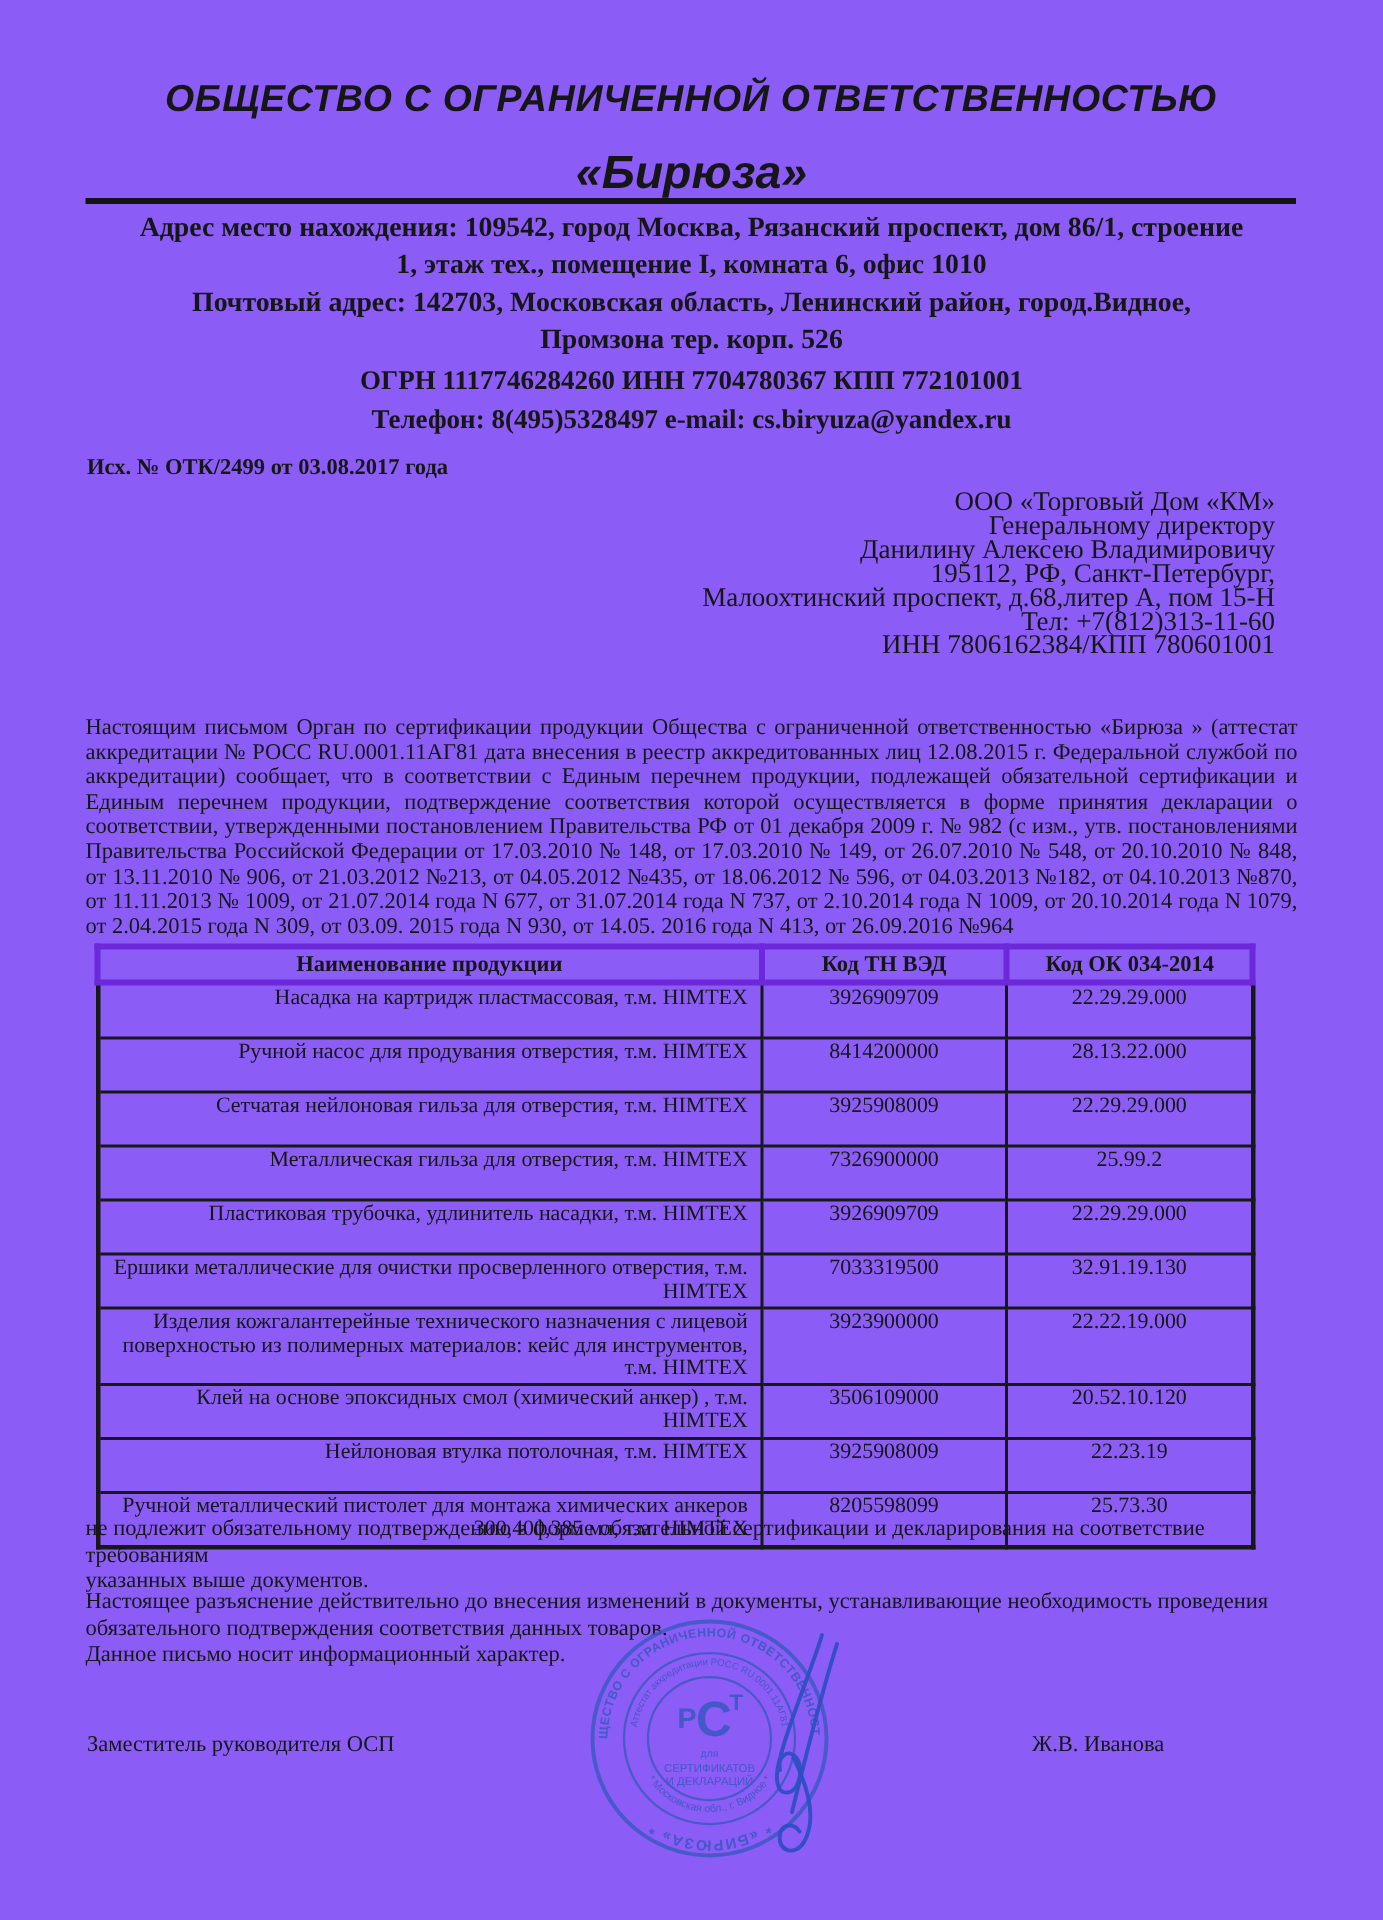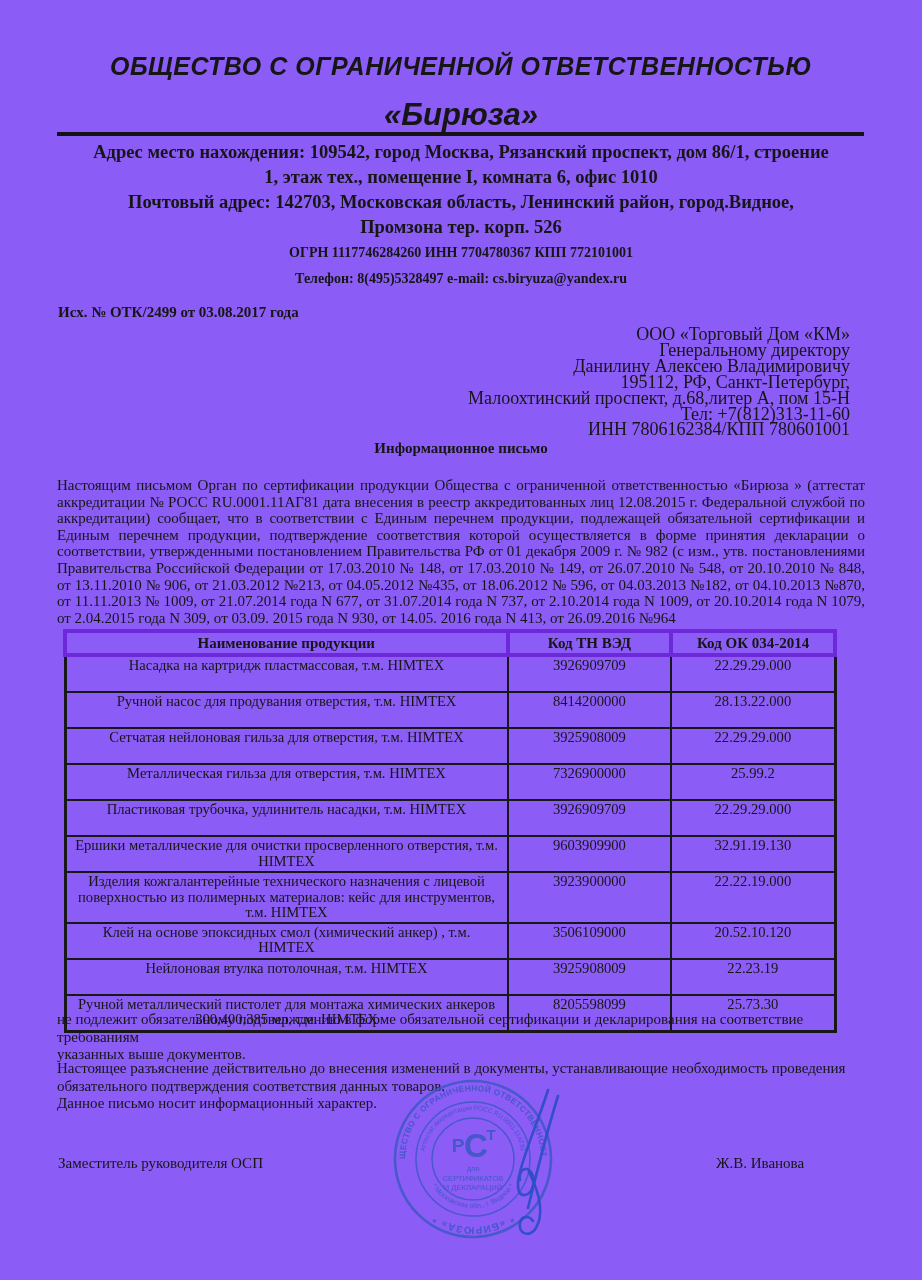--- a/index.html
+++ b/index.html
@@ -23,21 +23,21 @@
   }
   .org-name{
     left:0;top:97px;width:100%;
     text-align:center;
     font-family:"Liberation Sans","DejaVu Sans",sans-serif;
     font-weight:bold;font-style:italic;
     font-size:31px;
   }
   .head-rule{left:57px;top:132px;width:807px;height:4px;background:#131313;}
   .addr-block{left:58px;top:140px;width:806px;text-align:center;font-weight:bold;font-size:18.5px;line-height:25px;}
-  .reg-block{left:58px;top:240px;width:806px;text-align:center;font-weight:bold;font-size:14px;line-height:26px;}
+  .reg-block{left:58px;top:240px;width:806px;text-align:center;font-weight:bold;font-size:18px;line-height:26px;}
   
   .outgoing{left:58px;top:304px;font-weight:bold;font-size:15px;}
   .recipient{left:58px;top:327px;width:792px;text-align:right;font-size:18px;line-height:15.9px;}
   .subject{left:0;top:440px;width:100%;text-align:center;font-weight:bold;font-size:15px;}
   
   .body-par{
     left:57px;top:462px;width:808px;
     font-size:15px;line-height:16.6px;
     text-align:justify;
   }
@@ -55,28 +55,28 @@
     padding:1px 4px;height:18px;
     font-size:15px;
   }
   table.prod td{
     border:2px solid #181818;
     vertical-align:top;
     height:32px;
     line-height:15.6px;
     padding:1px 8px;
   }
-  td.c-name{text-align:center;width:57.3%;border-radius:12px;}
+  td.c-name{text-align:right;width:57.3%;border-radius:12px;}
   td.c-code{text-align:center;width:21.2%;}
   
   .after1{left:57px;top:1011px;width:810px;font-size:15px;line-height:17.6px;}
   .after2{left:57px;top:1060px;width:810px;font-size:15px;line-height:17.6px;}
   
   .sig-position{left:58px;top:1155px;font-size:15px;}
-  .sig-name{left:688px;top:1155px;font-size:15px;margin-left:28px;}
+  .sig-name{left:688px;top:1155px;font-size:15px;}
   .stamp-wrap{left:390px;top:1076px;width:180px;height:170px;}
   .stamp-wrap svg{display:block;}
 </style>
 </head>
 <body>
 
 <div class="page">
 
   <div class="abs org-type">ОБЩЕСТВО С ОГРАНИЧЕННОЙ ОТВЕТСТВЕННОСТЬЮ</div>
   <div class="abs org-name">«Бирюза»</div>
@@ -110,21 +110,20 @@
 
       <div>195112, РФ, Санкт-Петербург,</div>
 
       <div>Малоохтинский проспект, д.68,литер А, пом 15-Н</div>
 
       <div>Тел: +7(812)313-11-60</div>
 
       <div>ИНН 7806162384/КПП 780601001</div>
     </div>
 
-  <div class="abs subject">Информационное письмо</div>
 
   <p class="abs body-par">Настоящим письмом Орган по сертификации продукции Общества с ограниченной ответственностью «Бирюза » (аттестат аккредитации № РОСС RU.0001.11АГ81 дата внесения в реестр аккредитованных лиц  12.08.2015 г. Федеральной службой по аккредитации) сообщает, что в соответствии с Единым перечнем продукции, подлежащей обязательной сертификации и Единым перечнем продукции, подтверждение соответствия которой осуществляется в форме принятия декларации о соответствии, утвержденными постановлением Правительства РФ от 01 декабря 2009 г. № 982 (с изм., утв. постановлениями Правительства Российской Федерации от 17.03.2010 № 148, от 17.03.2010 № 149, от 26.07.2010 № 548, от 20.10.2010 № 848,  от 13.11.2010 № 906, от 21.03.2012 №213, от 04.05.2012 №435, от 18.06.2012 № 596, от 04.03.2013 №182, от 04.10.2013 №870, от 11.11.2013 № 1009, от 21.07.2014 года N 677,  от 31.07.2014 года N 737, от 2.10.2014 года N 1009,  от 20.10.2014 года N 1079, от 2.04.2015 года N 309, от 03.09. 2015 года N 930, от 14.05. 2016 года N 413, от 26.09.2016 №964</p>
 
   <div class="abs prod-table-wrap">
     <table class="prod">
       <thead>
         <tr>
           <th>Наименование продукции</th>
           <th>Код ТН ВЭД</th>
           <th>Код ОК 034-2014</th>
@@ -157,21 +156,21 @@
           </tr>
 
           <tr>
             <td class="c-name">Пластиковая трубочка, удлинитель насадки, т.м. HIMTEX</td>
             <td class="c-code">3926909709</td>
             <td class="c-code">22.29.29.000</td>
           </tr>
 
           <tr>
             <td class="c-name">Ершики металлические для очистки просверленного отверстия, т.м. HIMTEX</td>
-            <td class="c-code">9603909900</td>
+            <td class="c-code">7033319500</td>
             <td class="c-code">32.91.19.130</td>
           </tr>
 
           <tr>
             <td class="c-name">Изделия кожгалантерейные технического назначения с лицевой поверхностью из полимерных материалов: кейс для инструментов, т.м. HIMTEX</td>
             <td class="c-code">3923900000</td>
             <td class="c-code">22.22.19.000</td>
           </tr>
 
           <tr>

